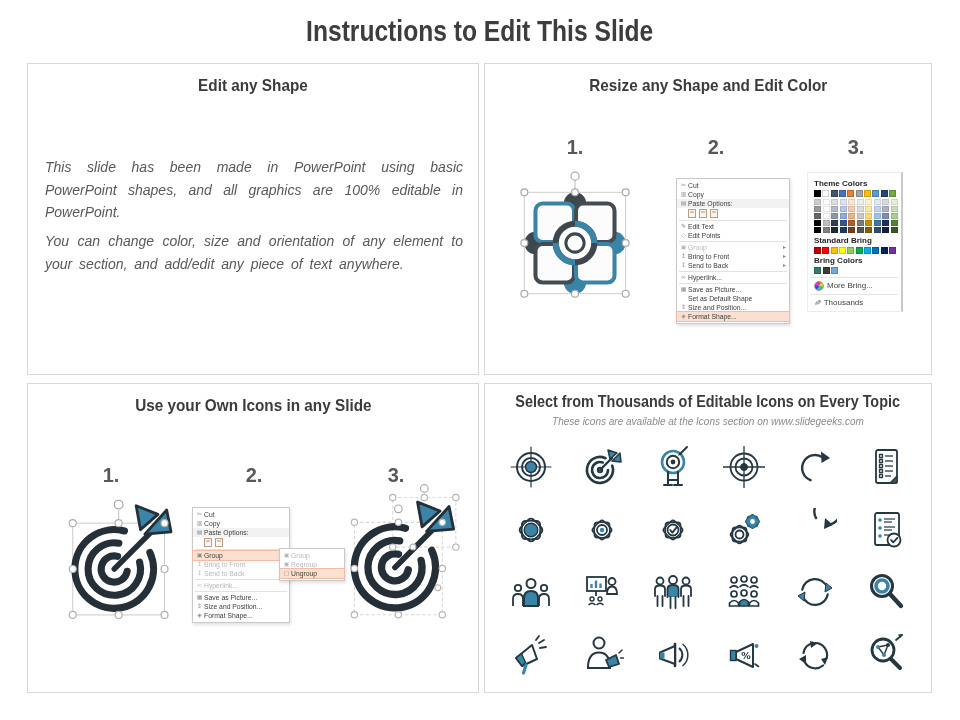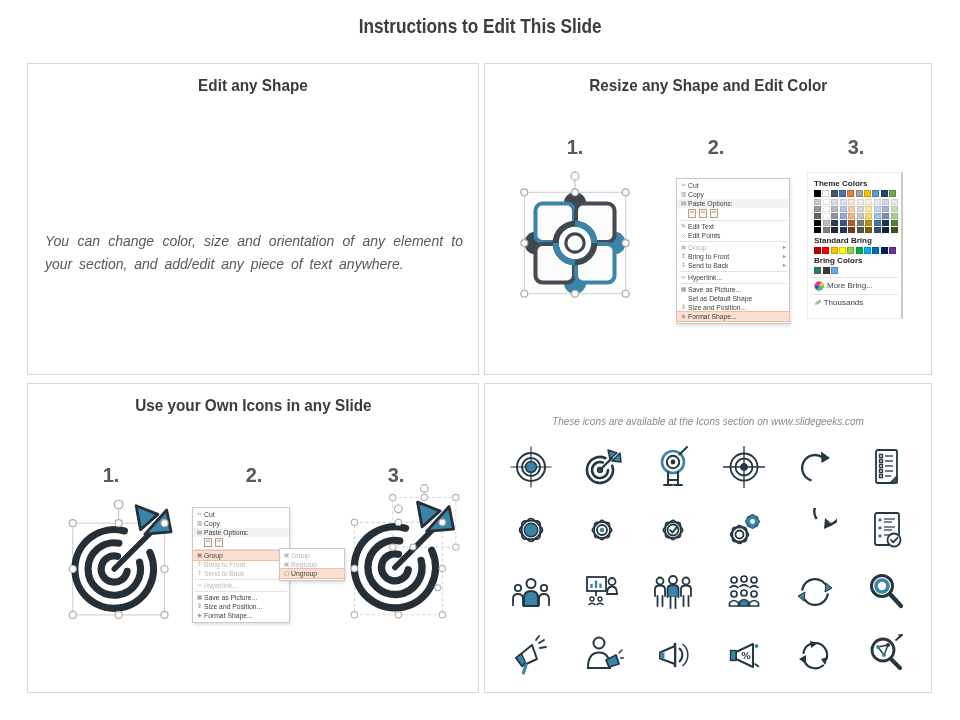--- a/index.html
+++ b/index.html
@@ -2,21 +2,21 @@
 <html><head>
 <meta charset="utf-8">
 <style>
   html,body{margin:0;padding:0;}
   body{
     width:960px;height:720px;position:relative;background:#ffffff;
     font-family:"Liberation Sans", sans-serif;color:#3b3b3b;overflow:hidden;
   }
   .slide-title{
     position:absolute;top:14px;left:0;width:960px;text-align:center;
-    font-size:21px;font-weight:700;color:#3d3d3d;
+    font-size:30px;font-weight:700;color:#3d3d3d;
   }
   .slide-title>span{display:inline-block;transform:scaleX(.82);transform-origin:center;}
   .panel{
     position:absolute;background:#ffffff;border:1px solid #d8d8d8;box-sizing:border-box;
   }
   #panel-tl{left:27px;top:63px;width:452px;height:312px;}
   #panel-tr{left:484px;top:63px;width:448px;height:312px;}
   #panel-bl{left:27px;top:383px;width:452px;height:310px;}
   #panel-br{left:484px;top:383px;width:448px;height:310px;}
   .panel h2{
@@ -52,21 +52,21 @@
   .ctxmenu .row.highlighted{background:#fbe0d2;outline:1px solid #f0bda2;}
   .ctxmenu .row.subtle{background:#f2f2f2;}
   .ctxmenu .sep{height:1px;background:#e2e2e2;margin:1px 2px;}
   .ctxmenu .paste-row{display:flex;gap:3px;align-items:center;height:11px;padding-left:11px;}
   .pastebox{width:8px;height:9px;border:1px solid #b89e86;background:#fdf6ee;box-sizing:border-box;}
   .pastebox::after{content:"";display:block;margin:1px;height:2px;background:#d9c4ad;}
   .submenu{position:absolute;left:86px;top:40px;width:66px;}
   
   .palette{
     position:absolute;background:#fff;border:1px solid #ececec;border-right:2px solid #c9c9c9;
-    padding:4px 5px 10px 6px;box-sizing:border-box;font-size:8px;color:#262626;
+    padding:4px 5px 3px 6px;box-sizing:border-box;font-size:8px;color:#262626;
   }
   .palette .plabel{font-weight:700;margin:2px 0 2px 0;}
   .swrow{display:flex;gap:1.5px;margin-bottom:2px;}
   .swrow .sw{width:7px;height:7px;box-sizing:border-box;border:0.5px solid rgba(0,0,0,.18);}
   .tintgrid{display:flex;gap:1.5px;margin-bottom:3px;}
   .tintgrid .col{display:flex;flex-direction:column;gap:1px;}
   .tintgrid .t{width:7px;height:6px;box-sizing:border-box;border:0.5px solid rgba(0,0,0,.10);}
   .psep{height:1px;background:#e4e4e4;margin:3px -2px 2px -3px;}
   .prow{display:flex;align-items:center;gap:3px;height:11px;color:#3f3f3f;}
   .wheel{width:8px;height:8px;border-radius:50%;border:1px solid #999;
@@ -79,20 +79,21 @@
   }
   .cell{width:46px;height:46px;display:flex;align-items:center;justify-content:center;}
 </style>
 </head>
 <body>
 
 <div class="slide-title"><span>Instructions to Edit This Slide</span></div>
 
 <div class="panel" id="panel-tl">
   <h2><span>Edit any Shape</span></h2>
+  <p class="para" id="para1">This slide has been made in PowerPoint using basic PowerPoint shapes, and all graphics are 100% editable in PowerPoint.</p>
   <p class="para" id="para2">You can change color, size and orientation of any element to your section, and add/edit any piece of text anywhere.</p>
 </div>
 
 <div class="panel" id="panel-tr">
   <h2><span>Resize any Shape and Edit Color</span></h2>
   <span class="stepnum" style="left:70px;top:72px">1.</span>
   <span class="stepnum" style="left:211px;top:72px">2.</span>
   <span class="stepnum" style="left:351px;top:72px">3.</span>
 
   <div class="graphic" style="left:22px;top:102px">
@@ -442,20 +443,21 @@
         <circle cx="62" cy="56" r="2.6"></circle>
           <circle cx="84" cy="92" r="2.6"></circle>
       </g>
       <circle cx="49" cy="22" r="3.4" fill="#fff" stroke="#a9a9a9"></circle>
       <circle cx="72" cy="4" r="3.4" fill="#fff" stroke="#a9a9a9"></circle>
     </svg>
   </div>
 </div>
 
 <div class="panel" id="panel-br">
+  <h2><span>Select from Thousands of Editable Icons on Every Topic</span></h2>
   <div class="subtitle">These icons are available  at the Icons section on www.slidegeeks.com</div>
   <div class="icon-grid">
 
     <div class="cell">
         <svg width="44" height="44" viewBox="0 0 44 44">
           <g fill="none" stroke="#253741" stroke-width="2" stroke-linecap="round">
             <line x1="22" y1="2" x2="22" y2="42" stroke-width="1.2"></line>
             <line x1="2" y1="22" x2="42" y2="22" stroke-width="1.2"></line>
             <circle cx="22" cy="22" r="14"></circle>
             <circle cx="22" cy="22" r="9"></circle>

